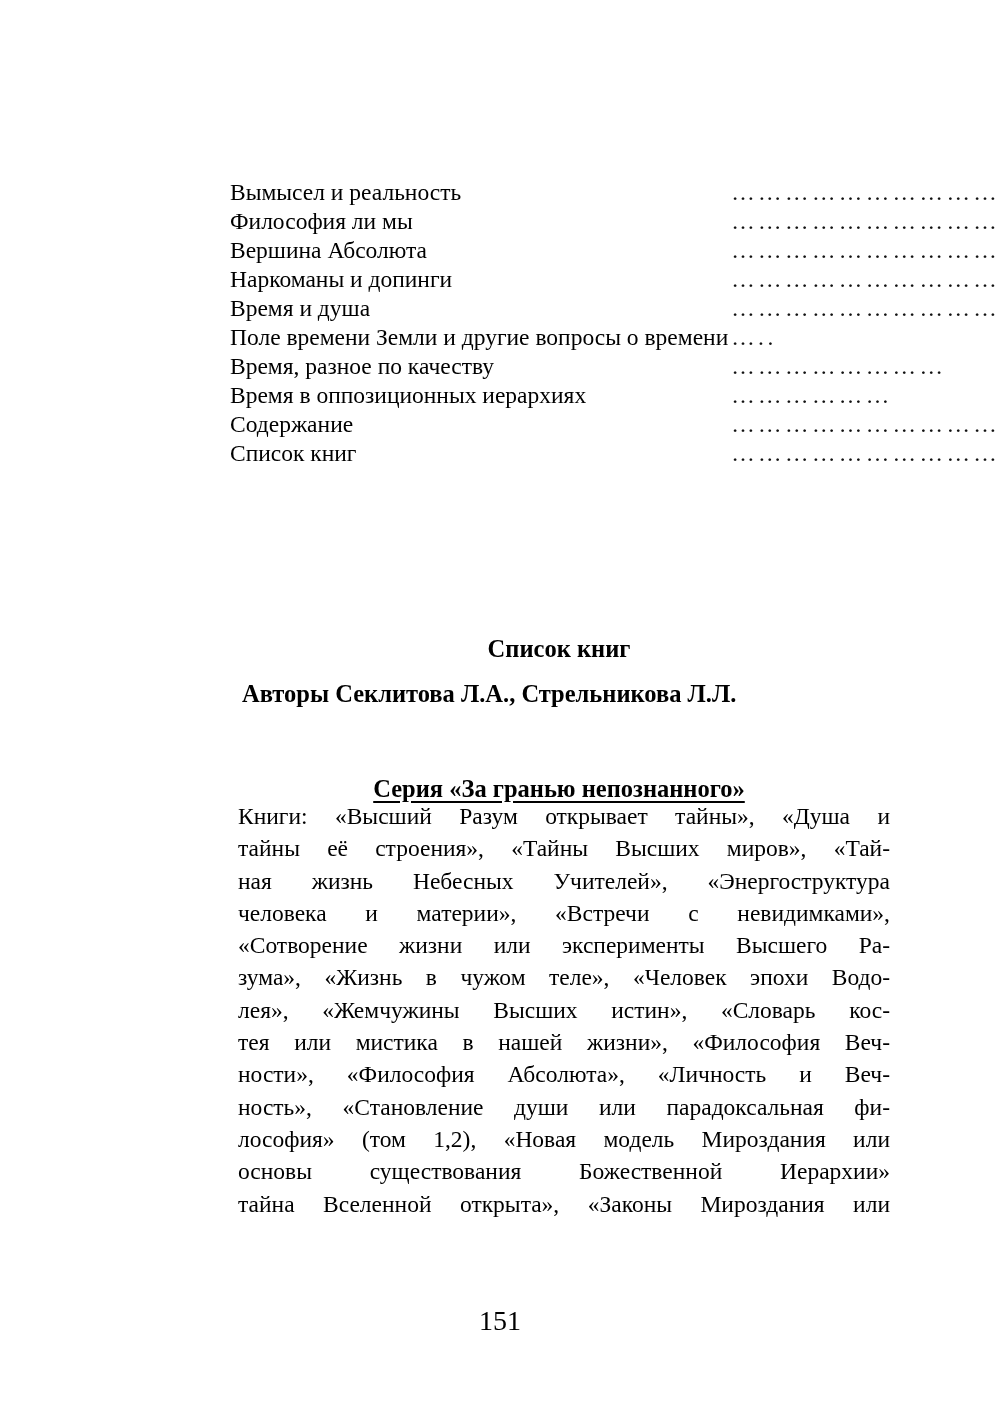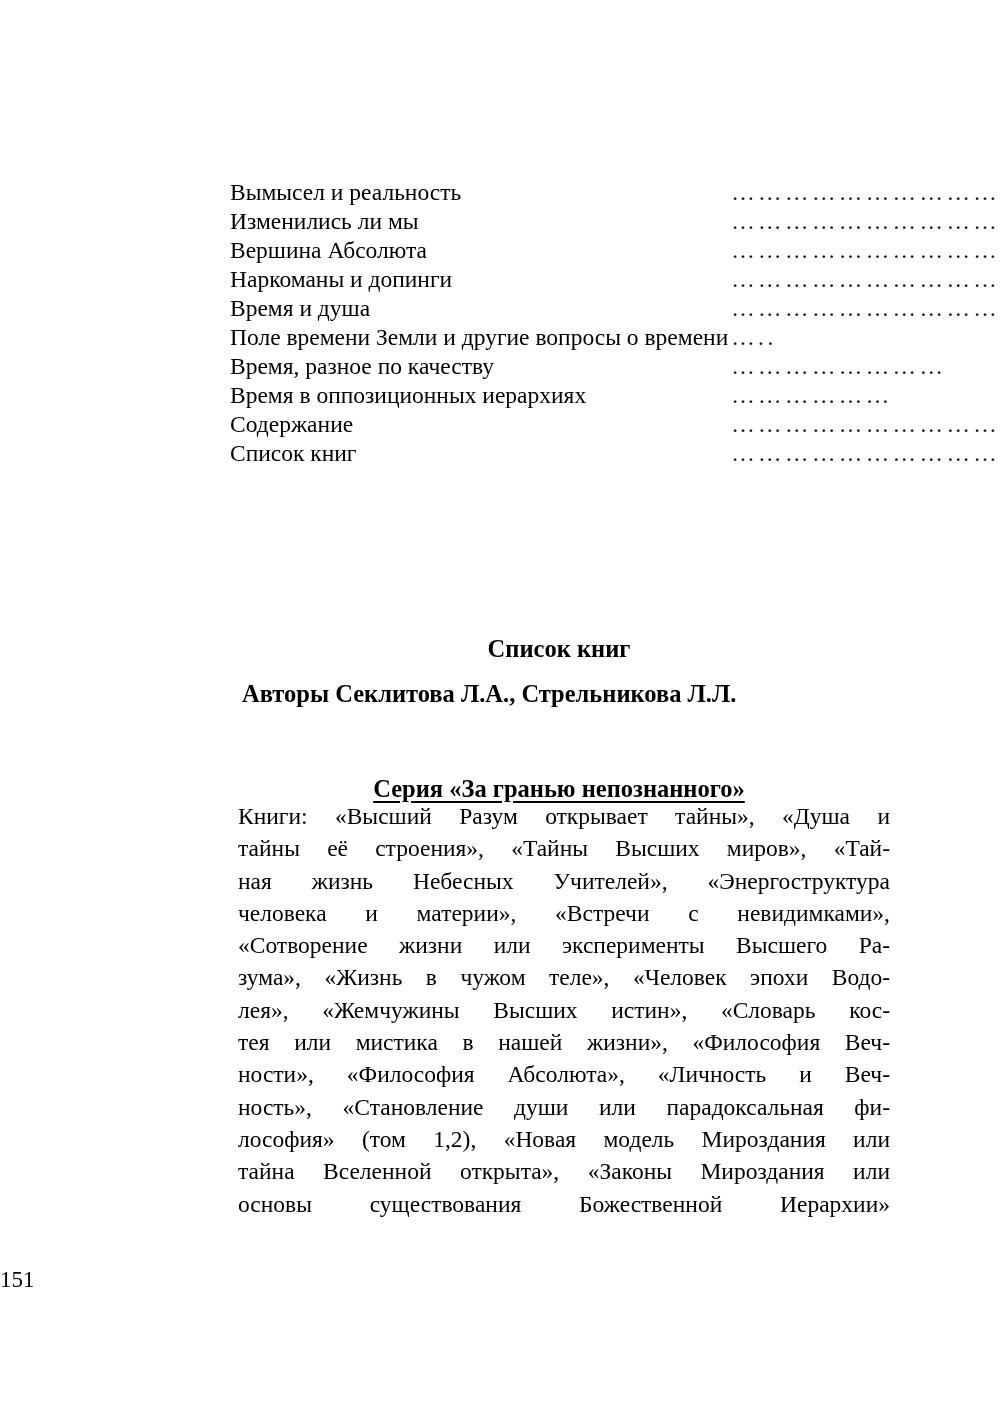--- a/index.html
+++ b/index.html
@@ -114,22 +114,23 @@
     text-align-last: justify;
     white-space: nowrap;
     margin-left: 8px;
   }
 
   
   .folio {
     position: absolute;
     left: 0;
     right: 0;
-    top: 1266px;
-    font-size: 23px;
+    top: 1307px;
+    text-align: center;
+    font-size: 28px;
     line-height: 28px;
   }
 </style>
 </head>
 <body>
 
 <div class="page">
 
   <div class="content">
     <table class="toc">
@@ -137,21 +138,21 @@
 
         <tr>
           <td class="toc-title">Вымысел и реальность</td>
           <td class="toc-leader">
               <span class="dots">…………………………</span>
             </td>
 
         </tr>
 
         <tr>
-          <td class="toc-title">Изменились ли мы</td>
+          <td class="toc-title">Философия ли мы</td>
           <td class="toc-leader">
               <span class="dots">……………………………..</span>
             </td>
 
         </tr>
 
         <tr>
           <td class="toc-title">Вершина Абсолюта</td>
           <td class="toc-leader">
               <span class="dots">……………………………..</span>
@@ -230,19 +231,19 @@
     <span class="line">тайны её строения», «Тайны Высших миров», «Тай-</span>
     <span class="line">ная жизнь Небесных Учителей», «Энергоструктура</span>
     <span class="line">человека и материи», «Встречи с невидимками»,</span>
     <span class="line">«Сотворение жизни или эксперименты Высшего Ра-</span>
     <span class="line">зума», «Жизнь в чужом теле», «Человек эпохи Водо-</span>
     <span class="line">лея», «Жемчужины Высших истин», «Словарь кос-</span>
     <span class="line">тея или мистика в нашей жизни», «Философия Веч-</span>
     <span class="line">ности», «Философия Абсолюта», «Личность и Веч-</span>
     <span class="line">ность», «Становление души или парадоксальная фи-</span>
     <span class="line">лософия» (том 1,2), «Новая модель Мироздания или</span>
+    <span class="line">основы существования Божественной Иерархии»</span>
     <span class="line">тайна Вселенной открыта», «Законы Мироздания или</span>
-    <span class="line">основы существования Божественной Иерархии»</span>
   </div>
 
   <div class="folio">151</div>
 
 </div>
 
 </body></html>

